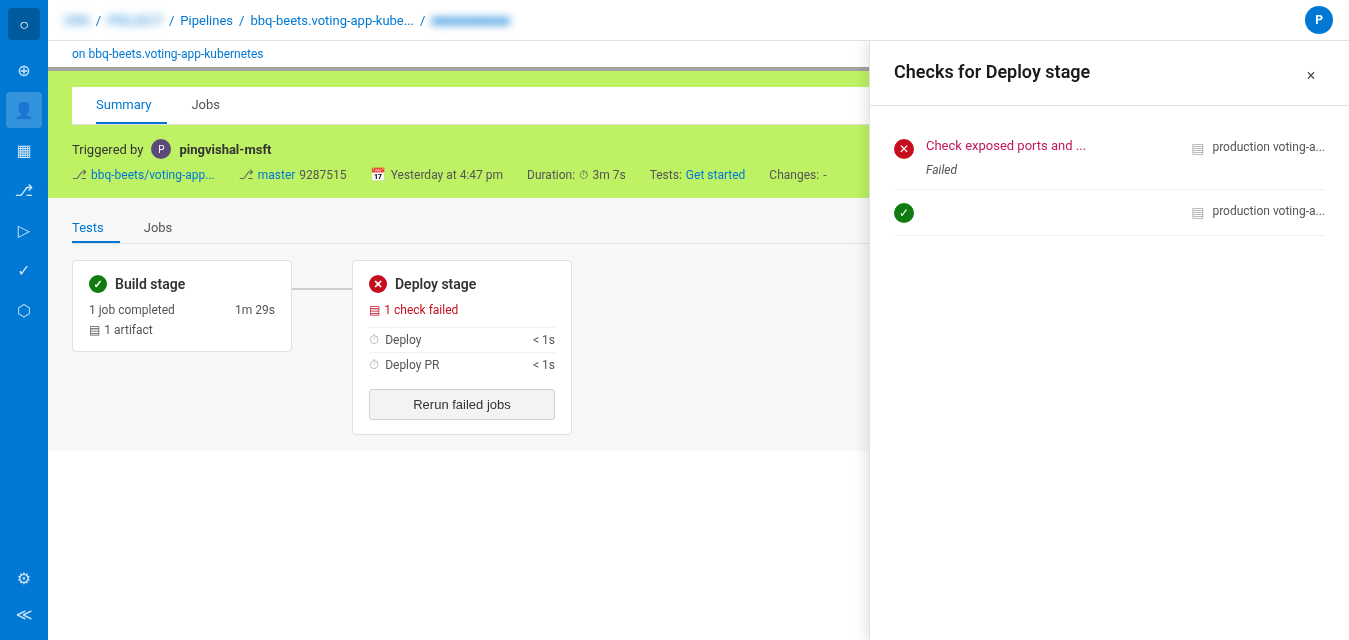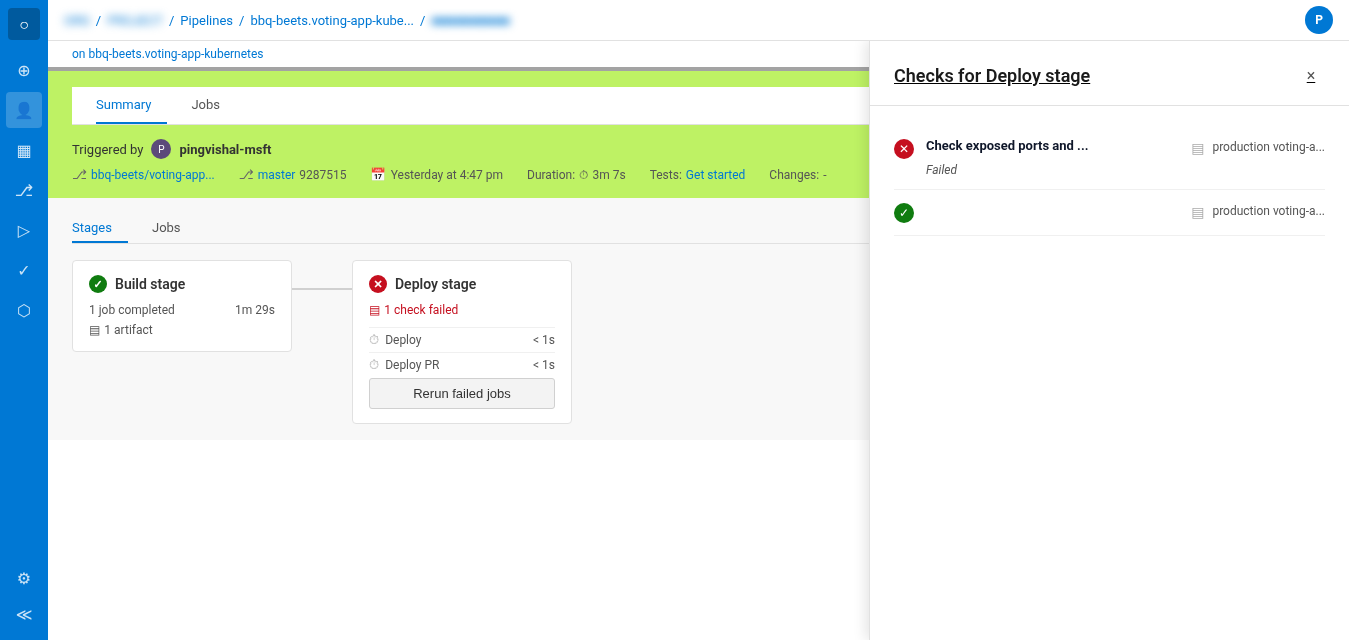--- a/index.html
+++ b/index.html
@@ -298,21 +298,21 @@
     .job-row-left {
       display: flex;
       align-items: center;
       gap: 6px;
     }
     .clock-icon { color: #aaa; font-size: 13px; }
 
     .rerun-btn {
       display: block;
       width: 100%;
-      margin-top: 1px;
+      margin-top: 12px;
       padding: 7px 12px;
       background: #f3f3f3;
       border: 1px solid #d0d0d0;
       border-radius: 3px;
       font-size: 13px;
       color: #333;
       text-align: center;
       cursor: pointer;
     }
 
@@ -326,25 +326,24 @@
       background: white;
       border-left: 1px solid #e1e1e1;
       box-shadow: -4px 0 12px rgba(0,0,0,0.1);
       display: flex;
       flex-direction: column;
       z-index: 100;
     }
 
     .panel-header {
       display: flex;
-      align-items: center;
+      align-items: flex-start;
       justify-content: space-between;
       padding: 20px 24px 16px;
       border-bottom: 1px solid #e1e1e1;
-      text-decoration: underline;
     }
     .panel-title {
       font-size: 18px;
       font-weight: 600;
       color: #1a1a1a;
     }
     .panel-close {
       width: 28px;
       height: 28px;
       display: flex;
@@ -395,22 +394,22 @@
       display: flex;
       align-items: center;
       justify-content: center;
       color: white;
       font-size: 12px;
       flex-shrink: 0;
       margin-top: 1px;
     }
     .check-name {
       font-size: 13px;
-      font-weight: 700;
-      color: #0f172a;
+      font-weight: 400;
+      color: #be185d;
       text-align: right;
     }
     .check-status-text {
       font-size: 12px;
       color: #555;
       margin-top: 10px;
       font-style: italic;
     }
     .check-right {
       display: flex;
@@ -514,21 +513,21 @@
           <div class="meta-item">
             <span>Changes:</span>
             <span>-</span>
           </div>
         </div>
       </div>
     </div>
 
     <div class="stages-section">
       <div class="stage-tabs">
-        <div class="stage-tab active">Stages</div>
+        <div class="stage-tab active">Tests</div>
         <div class="stage-tab">Jobs</div>
       </div>
 
       <div class="stages-grid">
 
         <div class="stage-card">
           <div class="stage-card-header">
             <div class="status-icon-success">✓</div>
             <span>Build stage</span>
           </div>

